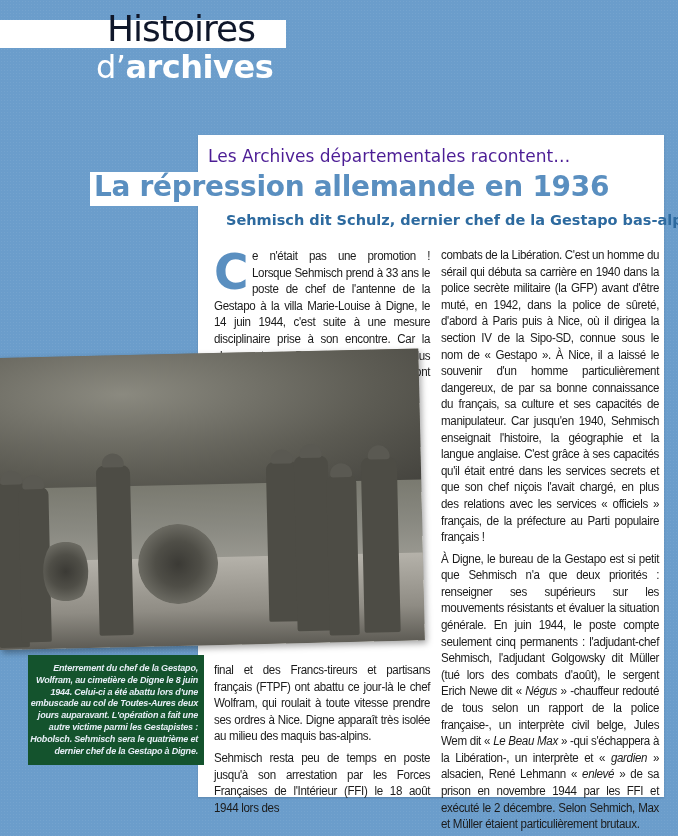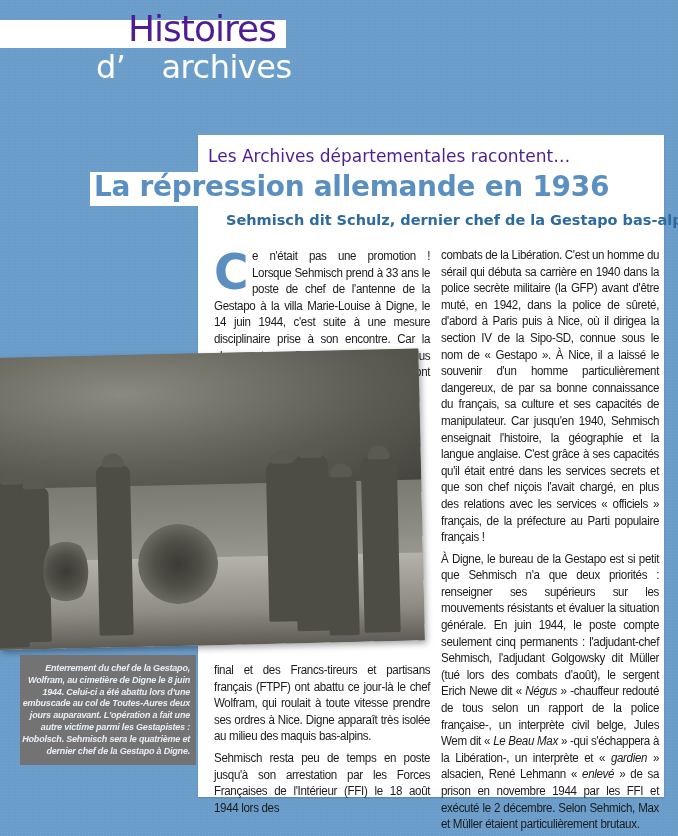--- a/index.html
+++ b/index.html
@@ -7,28 +7,28 @@
     width:678px; height:836px; overflow:hidden; position:relative;
     background:#6b9dcb;
     background-image: radial-gradient(rgba(255,255,255,0.06) 1px, transparent 1px);
     background-size: 3px 3px;
     font-family: "Liberation Sans", sans-serif;
   }
   .header-bar {
     position:absolute; left:0; top:20px; width:286px; height:28px; background:#ffffff;
   }
   .rubric-1 {
-    position:absolute; left:128px; top:10px; font-family:"DejaVu Sans", sans-serif;
-    font-size:36px; color:#4c1d95; letter-spacing:-1px; line-height:38px; font-weight:normal;
+    position:absolute; left:107px; top:10px; font-family:"DejaVu Sans", sans-serif;
+    font-size:36px; color:#0f172a; letter-spacing:-1px; line-height:38px; font-weight:normal;
   }
   .rubric-2 {
     position:absolute; left:96px; top:48px; font-family:"DejaVu Sans", sans-serif;
     font-size:32px; color:#ffffff; letter-spacing:-0.5px; line-height:38px;
   }
-  .rubric-2 b { font-weight:normal;margin-left:36px; }
+  .rubric-2 b { font-weight:bold; }
   .card {
     position:absolute; left:198px; top:135px; width:466px; height:662px; background:#ffffff;
     box-shadow: 0 1px 2px rgba(0,0,0,0.15);
   }
   .title-tab {
     position:absolute; left:90px; top:172px; width:110px; height:34px; background:#ffffff;
   }
   .kicker {
     position:absolute; left:208px; top:146px; font-family:"DejaVu Sans", sans-serif;
     font-size:17px; color:#4c1d95; font-weight:normal; white-space:nowrap;
@@ -75,21 +75,21 @@
   }
   .soldier::before {
     content:""; position:absolute; left:50%; top:-12px; width:22px; height:14px; margin-left:-11px;
     background:#5a5952; border-radius:11px 11px 3px 3px;
   }
   .wreath {
     position:absolute; background: radial-gradient(circle, #3b3a35 0%, #4f4e47 40%, #6b6a62 70%, transparent 72%);
     border-radius:50%;
   }
   .caption {
-    position:absolute; left:20px; top:655px; width:176px; height:110px; background:#737373;
+    position:absolute; left:28px; top:655px; width:176px; height:110px; background:#14532d;
     color:#e7eef6; font-family:"Liberation Sans", sans-serif; font-style:italic; font-weight:bold;
     font-size:9px; line-height:11.8px; text-align:right; padding:8px 6px 0 0; box-sizing:border-box;
     letter-spacing:-0.2px;
   }
 </style>
 </head>
 <body>
 
 <div class="header-bar"></div>
 <div class="rubric-1">Histoires</div>

